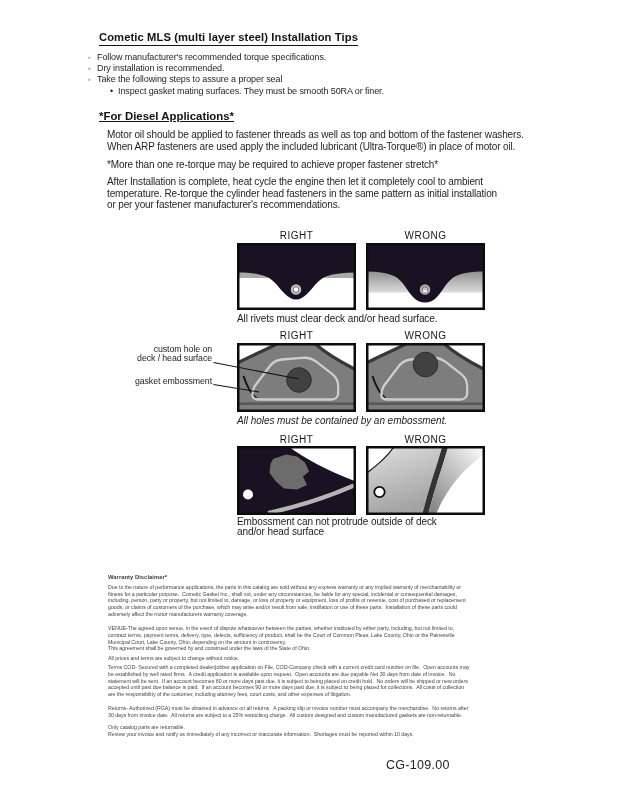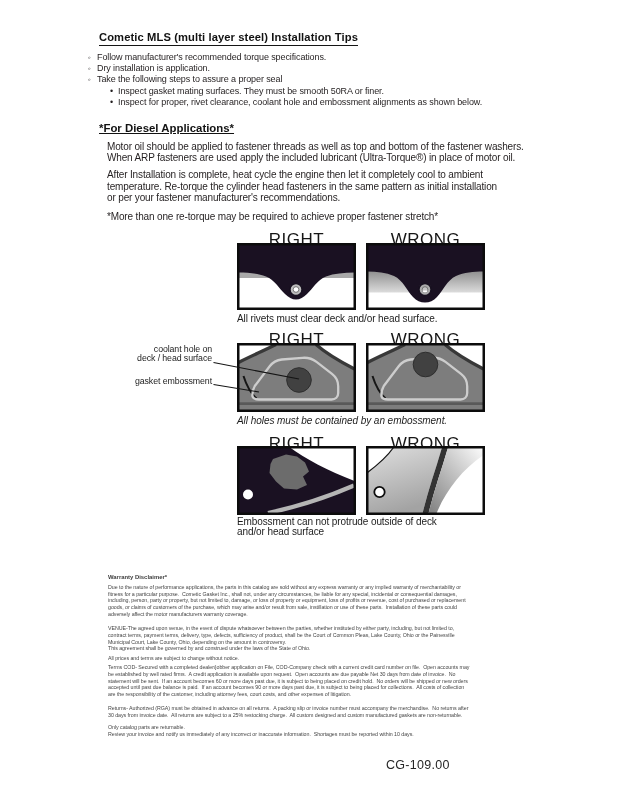--- a/index.html
+++ b/index.html
@@ -15,21 +15,21 @@
   .bullets li.sub{padding-left:22px;}
   .m{display:inline-block;width:9px;}
   .m.circ{font-size:7.5px;}
   .m.dot{font-size:9px;width:8px;}
   .diesel{margin:13.5px 0 0 11px;font-size:11.4px;font-weight:bold;color:#121212;text-decoration:underline;}
   .para{margin:7px 0 0 19px;font-size:10px;line-height:11.7px;letter-spacing:-.15px;white-space:pre;}
   .para.p2{margin-top:4.9px;}
   .para.note{margin-top:6.6px;}
 
   
-  .lab{position:absolute;width:119px;text-align:center;font-size:17px;letter-spacing:.5px;color:#161616;}
+  .lab{position:absolute;width:119px;text-align:center;font-size:10px;letter-spacing:.5px;color:#161616;}
   .box{position:absolute;}
   .box svg{display:block;width:100%;height:100%;}
   .cap{position:absolute;font-size:10px;letter-spacing:-.1px;color:#1c1c1c;white-space:pre-line;}
   .cap.c2{font-size:10px;width:248px;letter-spacing:-.05px;font-style:italic;}
   .ann{position:absolute;width:95px;text-align:right;font-size:8.8px;line-height:9.8px;
        letter-spacing:-.1px;color:#1c1c1c;white-space:pre-line;}
   .overlay{position:absolute;left:0;top:0;width:618px;height:800px;pointer-events:none;}
 
   
   .warranty{position:absolute;left:108px;top:574px;width:410px;color:#464646;}
@@ -42,32 +42,31 @@
 </style>
 </head>
 <body>
 
 <div class="page">
 
   <div class="top">
     <h1 class="title">Cometic MLS (multi layer steel) Installation Tips</h1>
     <ul class="bullets">
       <li><span class="m circ">◦</span><span>Follow manufacturer's recommended torque specifications.</span></li>
-      <li><span class="m circ">◦</span><span>Dry installation is application.</span></li>
+      <li><span class="m circ">◦</span><span>Dry installation is recommended.</span></li>
       <li><span class="m circ">◦</span><span>Take the following steps to assure a proper seal</span></li>
       <li class="sub"><span class="m dot">•</span><span>Inspect gasket mating surfaces.  They must be smooth 50RA or finer.</span></li>
-      <li class="sub"><span class="m dot">•</span><span>Inspect for proper, rivet clearance, coolant hole and embossment alignments as shown below.</span></li>
     </ul>
     <h2 class="diesel">*For Diesel Applications*</h2>
     <p class="para">Motor oil should be applied to fastener threads as well as top and bottom of the fastener washers.
 When ARP fasteners are used apply the included lubricant (Ultra-Torque®) in place of motor oil.</p>
+    <p class="para note">*More than one re-torque may be required to achieve proper fastener stretch*</p>
     <p class="para p2">After Installation is complete, heat cycle the engine then let it completely cool to ambient
 temperature. Re-torque the cylinder head fasteners in the same pattern as initial installation
 or per your fastener manufacturer's recommendations.</p>
-    <p class="para note">*More than one re-torque may be required to achieve proper fastener stretch*</p>
   </div>
 
   <div class="lab" style="left:237px;top:229.5px;">RIGHT</div>
   <div class="lab" style="left:366px;top:229.5px;">WRONG</div>
 
   <div class="box" style="left:237px;top:243px;width:119px;height:67px;">
     <svg viewBox="0 0 119 67">
       <rect x="0" y="0" width="119" height="67" fill="#ffffff"></rect>
       <rect x="1.5" y="28.5" width="116" height="6.5" fill="#a9a9a9"></rect>
       <path d="M1.5,1.5 H117.5 V29.5 C107,29.5 97,30.5 89,33.5 C80,37 76,45.5 70,51 C66.5,54.5 63,56.5 59,56.5 C55,56.5 51.5,54.5 48,51 C42,45.5 38,37 29,33.5 C21,30.5 12,29.5 1.5,29.5 Z" fill="#1a1122"></path>
@@ -93,21 +92,21 @@
       <path d="M56.3,47.5 A2.8,2.8 0 0 0 61.7,47.5 Z" fill="#ffffff"></path>
       <rect x="1.25" y="1.25" width="116.5" height="64.5" fill="none" stroke="#0c0c0c" stroke-width="2.5"></rect>
     </svg>
   </div>
 
   <div class="cap" style="left:237px;top:312.5px;">All rivets must clear deck and/or head surface.</div>
 
   <div class="lab" style="left:237px;top:330px;">RIGHT</div>
   <div class="lab" style="left:366px;top:330px;">WRONG</div>
 
-  <div class="ann" style="left:117px;top:344.5px;">coolant hole on
+  <div class="ann" style="left:117px;top:344.5px;">custom hole on
 deck / head surface</div>
   <div class="ann" style="left:117px;top:377px;">gasket embossment</div>
 
   <div class="box" style="left:237px;top:342.5px;width:119px;height:69px;">
     <svg viewBox="0 0 119 69">
       <rect x="0" y="0" width="119" height="69" fill="#7d7d7d"></rect>
       <path d="M1.5,1.5 L39,1.5 C27,7.5 11,14.5 1.5,19.5 Z" fill="#ffffff"></path>
       <path d="M39,1.5 C27,7.5 11,14.5 1.5,19.5" fill="none" stroke="#383838" stroke-width="3.2"></path>
       <path d="M79,1.5 L117.5,1.5 L117.5,26 C103,18.5 88,9.5 79,1.5 Z" fill="#ffffff"></path>
       <path d="M79,1.5 C88,9.5 103,18.5 117.5,26" fill="none" stroke="#383838" stroke-width="3.2"></path>

